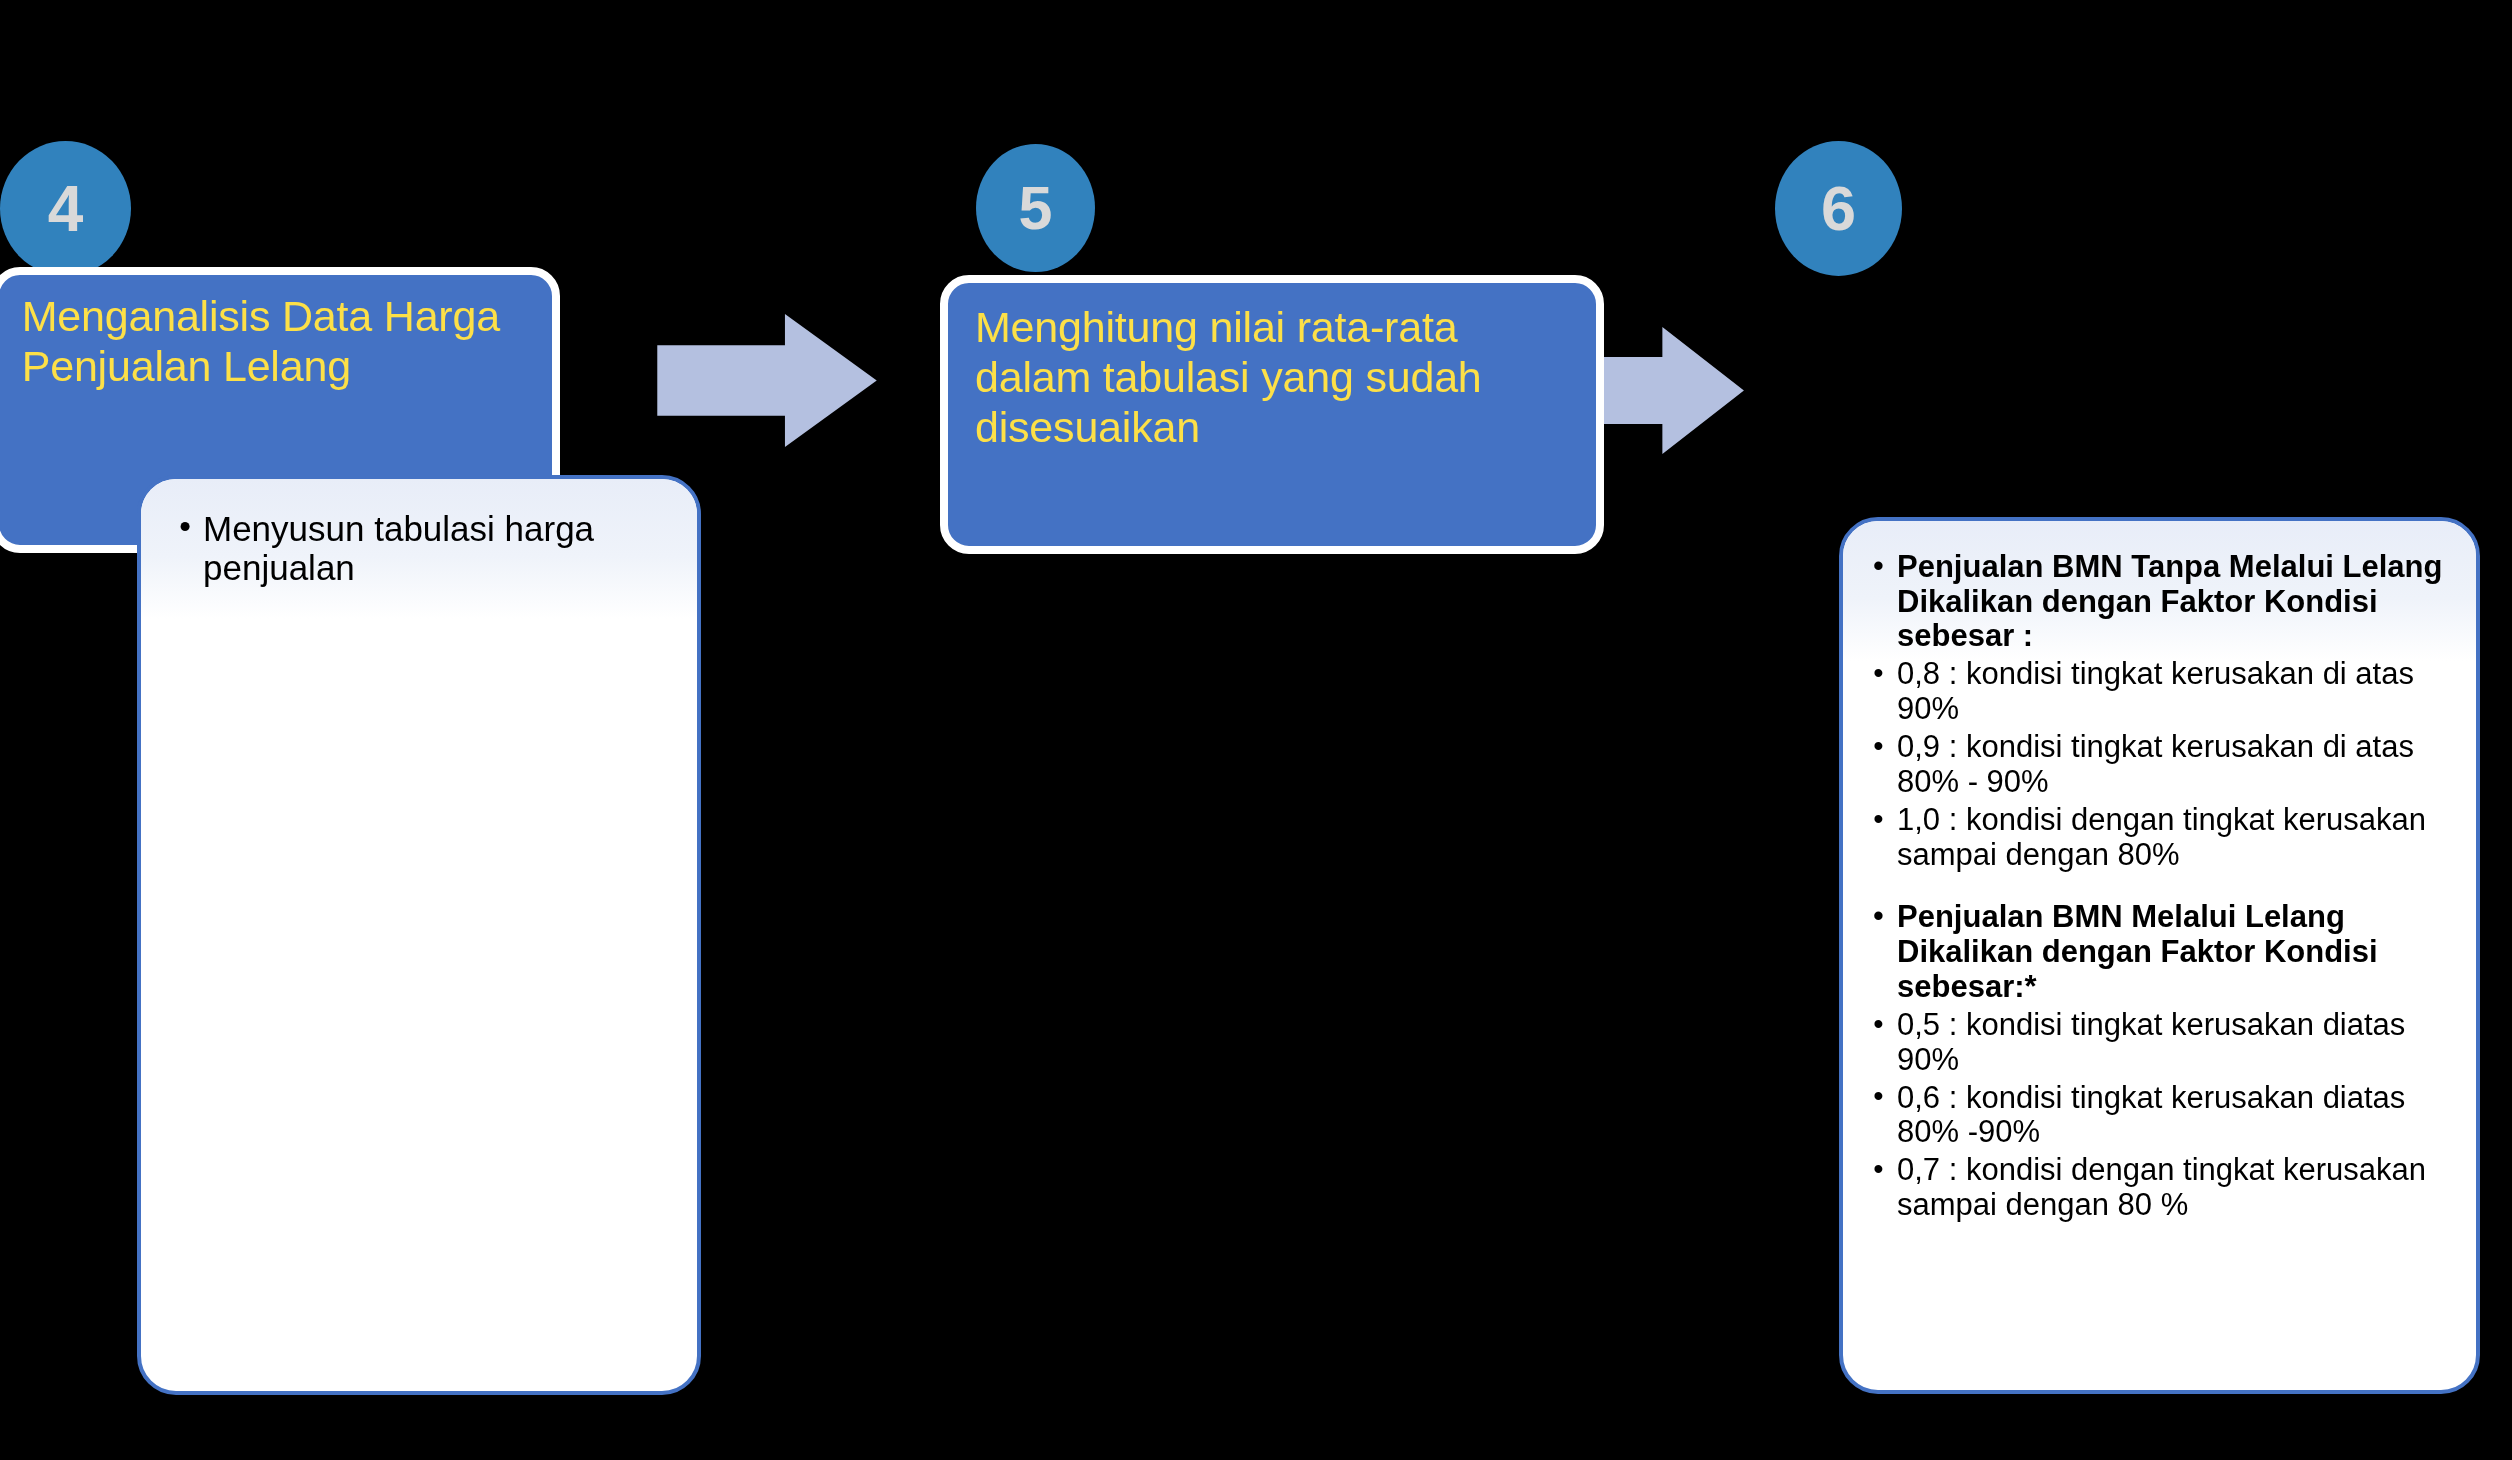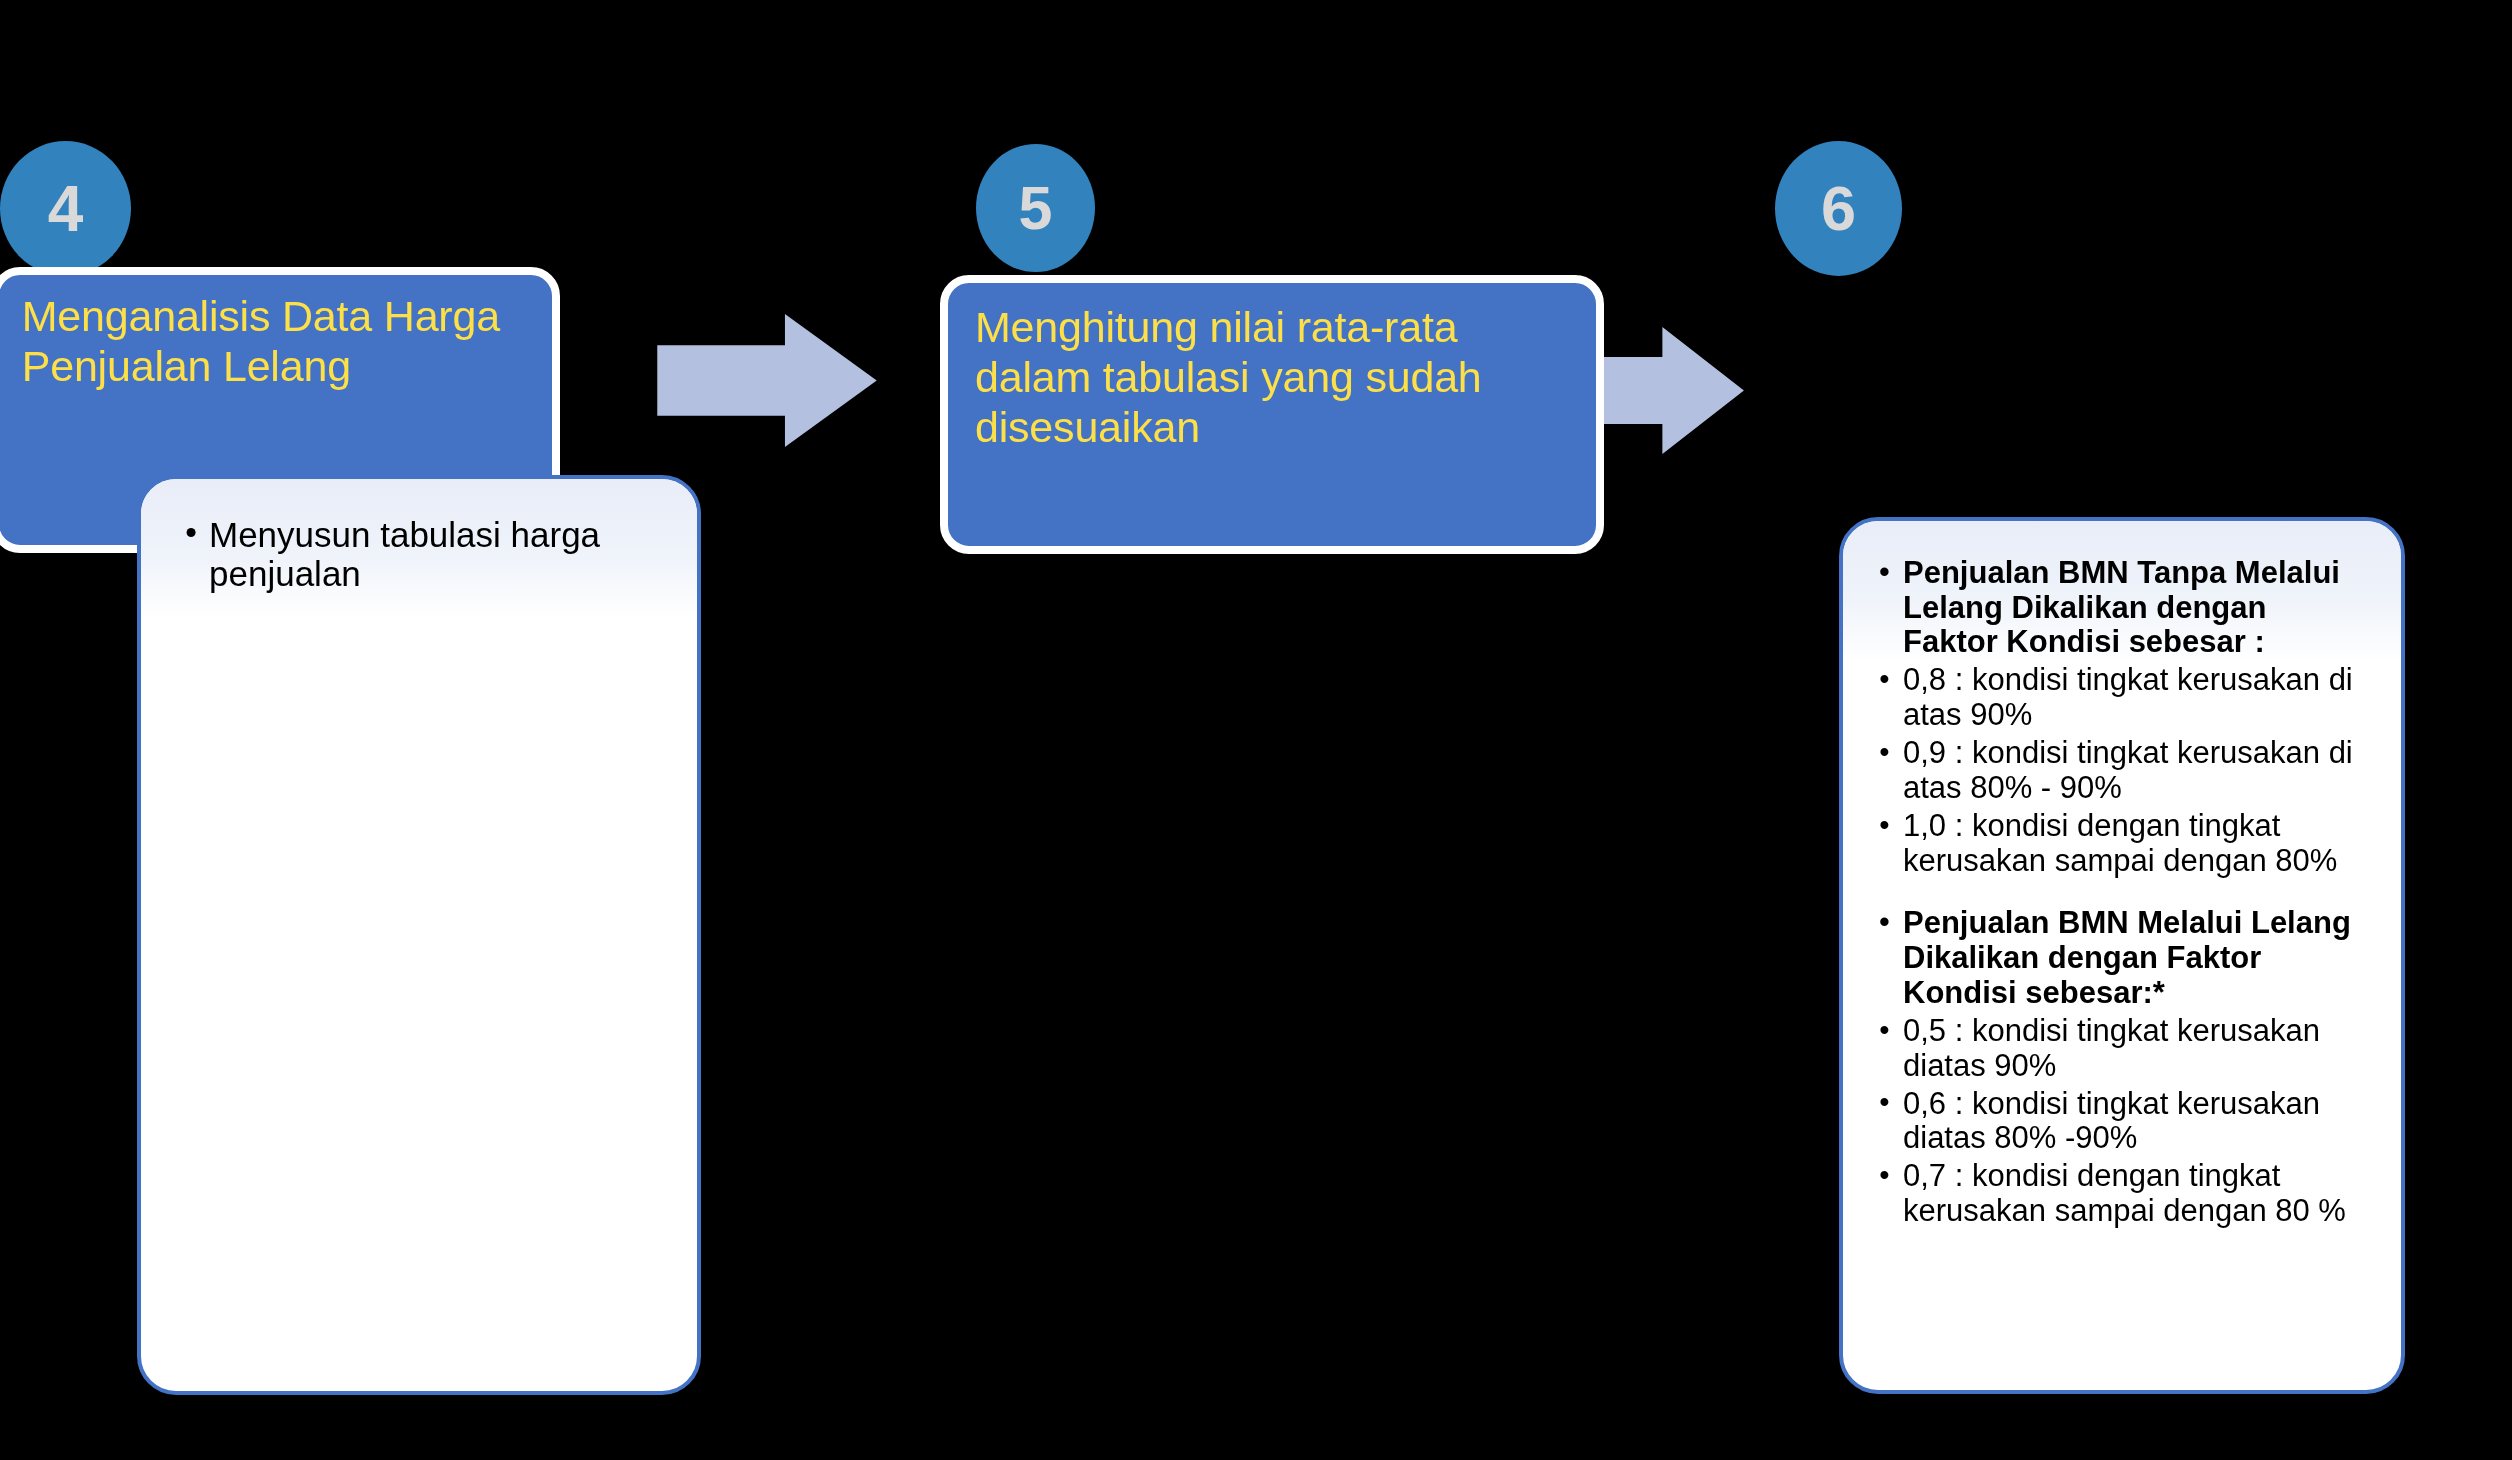--- a/index.html
+++ b/index.html
@@ -83,21 +83,21 @@
     height: 140px;
     background: linear-gradient(to bottom, #E8EDF8 0%, #EFF3FA 55%, #FFFFFF 100%);
     pointer-events: none;
   }
   .callout-inner {
     position: relative;
     z-index: 2;
     padding: 29px 35px 20px 31px;
   }
   .callout ul {
-    margin: 8px;
+    margin: 2px;
     padding: 0;
     list-style: none;
   }
   .callout li {
     position: relative;
     padding-left: 29px;
     color: #000000;
     margin-bottom: 1.3px;
   }
   .callout li::before {
@@ -109,21 +109,21 @@
     line-height: inherit;
   }
 
   .callout-a { left: 137px;  top: 475px; width: 564px;  height: 920px; }
   .callout-a li {
     font-size: 35px;
     line-height: 1.11;
     margin-bottom: 4px;
   }
 
-  .callout-c { left: 1839px; top: 517px; width: 566px;  height: 877px; }
+  .callout-c { left: 1839px; top: 517px; width: 641px;  height: 877px; }
   .callout-c .callout-inner { padding: 27px 27px 13.3px 23px; }
   .callout-c li {
     font-size: 31px;
     line-height: 1.12;
     margin-bottom: 3.3px;
   }
   .callout-c li.bold { font-weight: 700; }
   .callout-c li.gap   { margin-top: 28px; }
 
   

